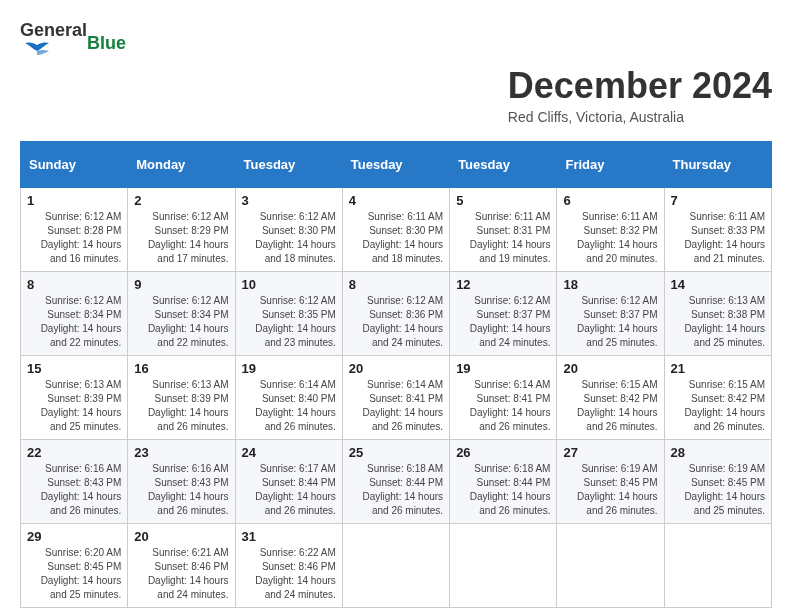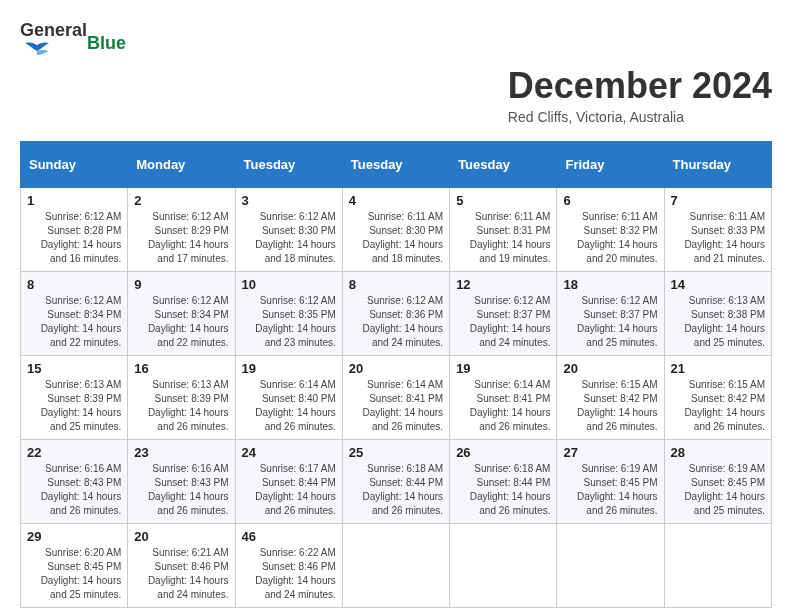--- a/index.html
+++ b/index.html
@@ -395,21 +395,21 @@
         <td>
         <span class="day-num">20</span>
         <div class="day-info">
           Sunrise: 6:21 AM<br>
           Sunset: 8:46 PM<br>
           Daylight: 14 hours<br>
           and 24 minutes.
         </div>
       </td>
         <td>
-        <span class="day-num">46</span>
+        <span class="day-num">31</span>
         <div class="day-info">
           Sunrise: 6:22 AM<br>
           Sunset: 8:46 PM<br>
           Daylight: 14 hours<br>
           and 24 minutes.
         </div>
       </td>
         <td class="empty-cell"></td>
         <td class="empty-cell"></td>
         <td class="empty-cell"></td>

